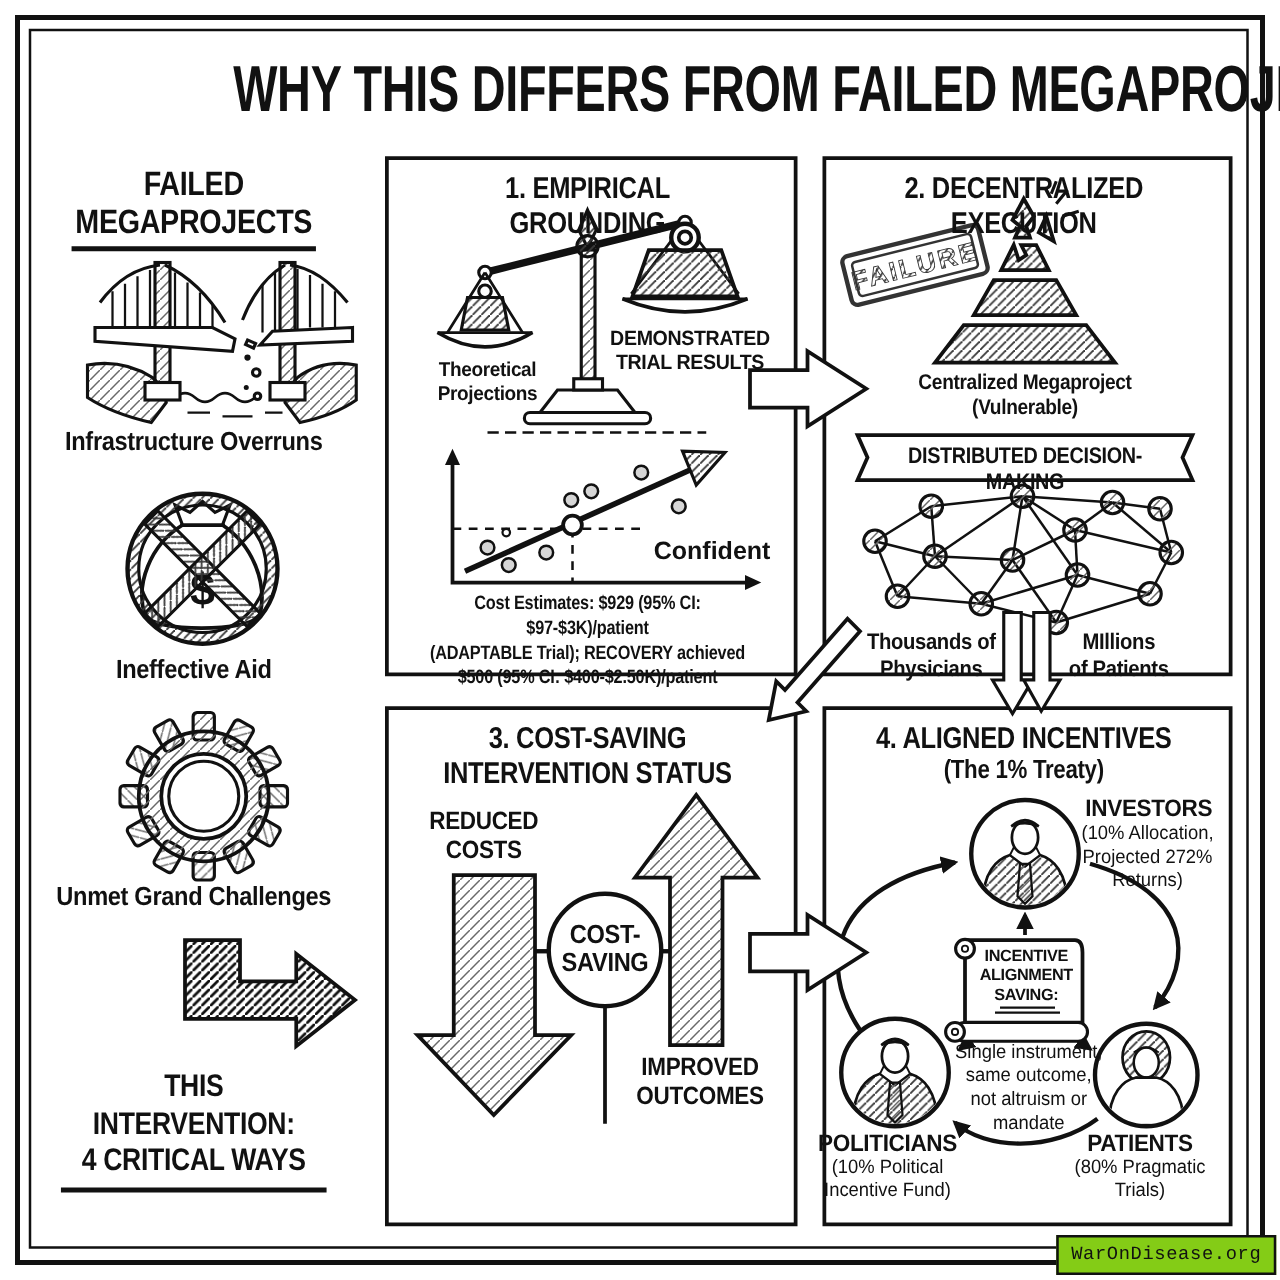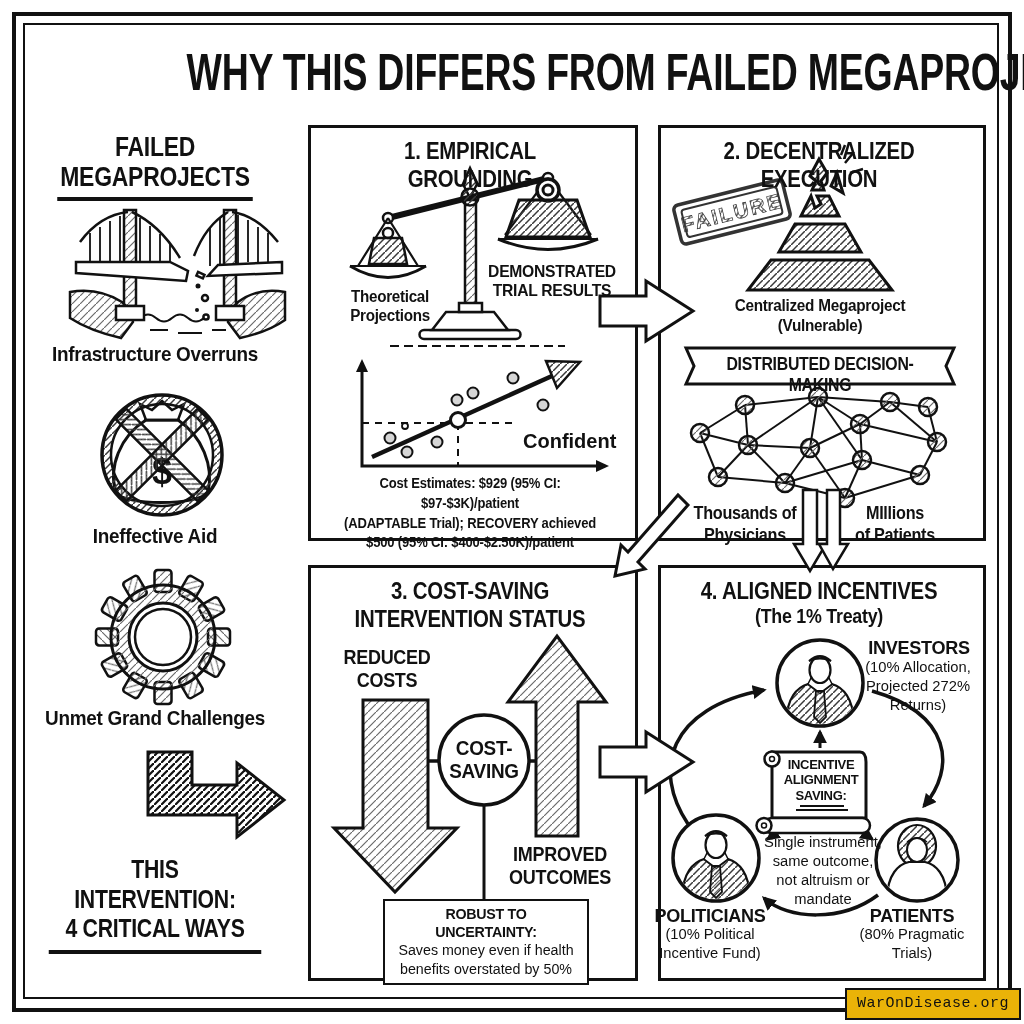--- a/index.html
+++ b/index.html
@@ -362,25 +362,20 @@
 of Patients</div>
 
   <div class="abs t hdr txt sq85" style="left:318px;top:577px;width:304px;font-size:24px;line-height:1.15;">3. COST-SAVING
 INTERVENTION STATUS</div>
   <div class="abs t hdr txt sq90" style="left:332px;top:646px;width:110px;font-size:20px;line-height:1.15;">REDUCED
 COSTS</div>
   <div class="abs t hdr txt sq90" style="left:434px;top:736px;width:100px;font-size:21px;line-height:1.1;">COST-
 SAVING</div>
   <div class="abs t hdr txt sq90" style="left:500px;top:843px;width:120px;font-size:20px;line-height:1.15;">IMPROVED
 OUTCOMES</div>
-  <div class="abs txt" style="left:383px;top:899px;width:198px;border:2.5px solid #111;background:#fff;padding:4px 2px;">
-    <div class="t hdr sq92 ctr" style="font-size:15.5px;transform:scaleX(.92);transform-origin:center;">ROBUST TO UNCERTAINTY:</div>
-    <div class="t ctr" style="font-size:15.5px;line-height:1.22;transform:scaleX(.92);transform-origin:center;">Saves money even if health
-benefits overstated by 50%</div>
-  </div>
 
   <div class="abs t hdr txt sq85" style="left:666px;top:577px;width:306px;font-size:24px;">4. ALIGNED INCENTIVES</div>
   <div class="abs t hdr txt sq85" style="left:666px;top:604px;width:306px;font-size:21px;">(The 1% Treaty)</div>
   <div class="abs t hdr txt sq95" style="left:860px;top:637px;width:118px;font-size:19px;">INVESTORS</div>
   <div class="abs t ctr txt sq95" style="left:856px;top:658px;width:124px;font-size:15.5px;line-height:1.22;">(10% Allocation,
 Projected 272%
 Returns)</div>
   <div class="abs t hdr txt" style="left:779px;top:757px;width:84px;font-size:13px;line-height:1.18;">INCENTIVE
 ALIGNMENT
 SAVING:</div>
@@ -388,18 +383,18 @@
 same outcome,
 not altruism or
 mandate</div>
   <div class="abs t hdr txt sq95" style="left:648px;top:905px;width:124px;font-size:19px;">POLITICIANS</div>
   <div class="abs t ctr txt sq95" style="left:648px;top:925px;width:124px;font-size:15.5px;line-height:1.22;">(10% Political
 Incentive Fund)</div>
   <div class="abs t hdr txt sq95" style="left:850px;top:905px;width:124px;font-size:19px;">PATIENTS</div>
   <div class="abs t ctr txt sq95" style="left:850px;top:925px;width:124px;font-size:15.5px;line-height:1.22;">(80% Pragmatic
 Trials)</div>
 
-  <div class="abs ctr" style="left:845px;top:988px;width:172px;height:28px;border:2px solid #111;background:#eab308;z-index:10;
+  <div class="abs ctr" style="left:845px;top:988px;width:172px;height:28px;border:2px solid #111;background:#84cc16;z-index:10;
               font-family:'Liberation Mono',monospace;font-size:15px;line-height:28px;letter-spacing:0.5px;">
     <span class="t">WarOnDisease.org</span>
   </div>
 
 </div>
 
 </body></html>

